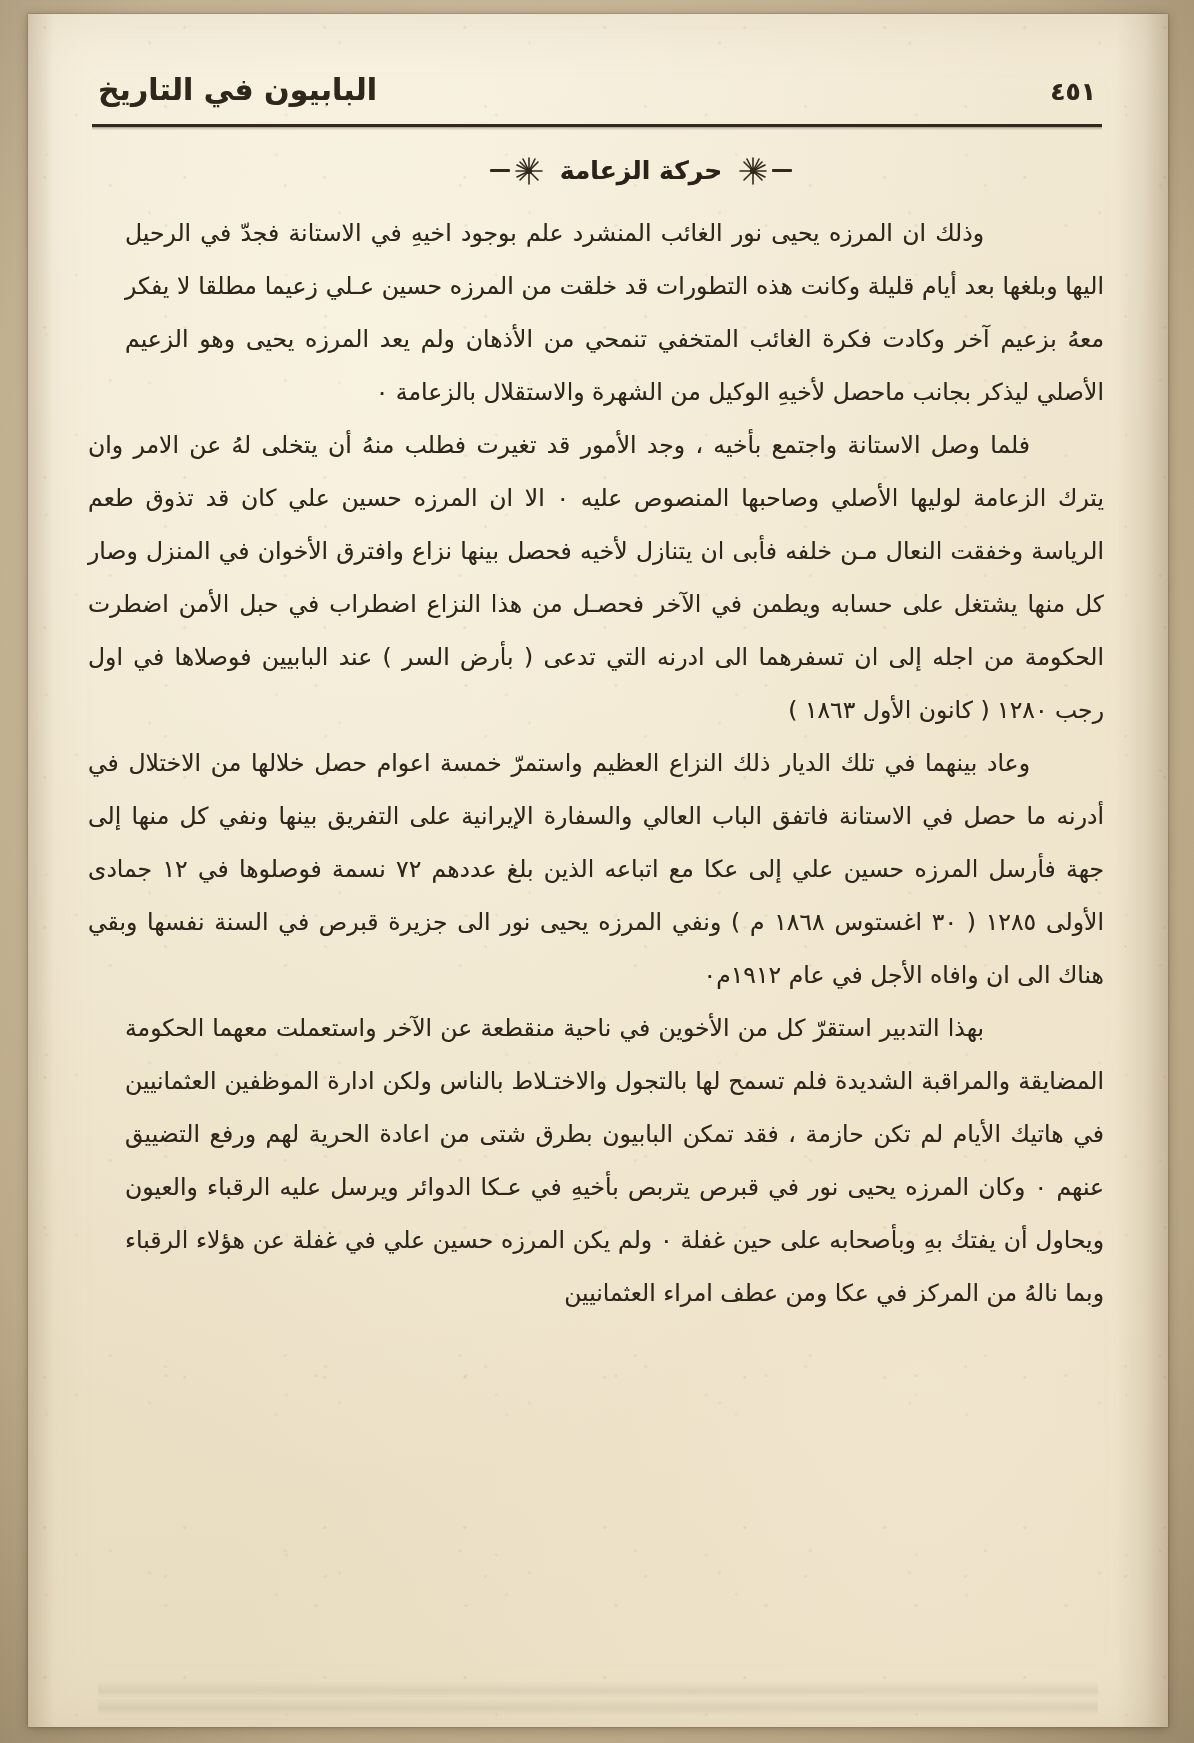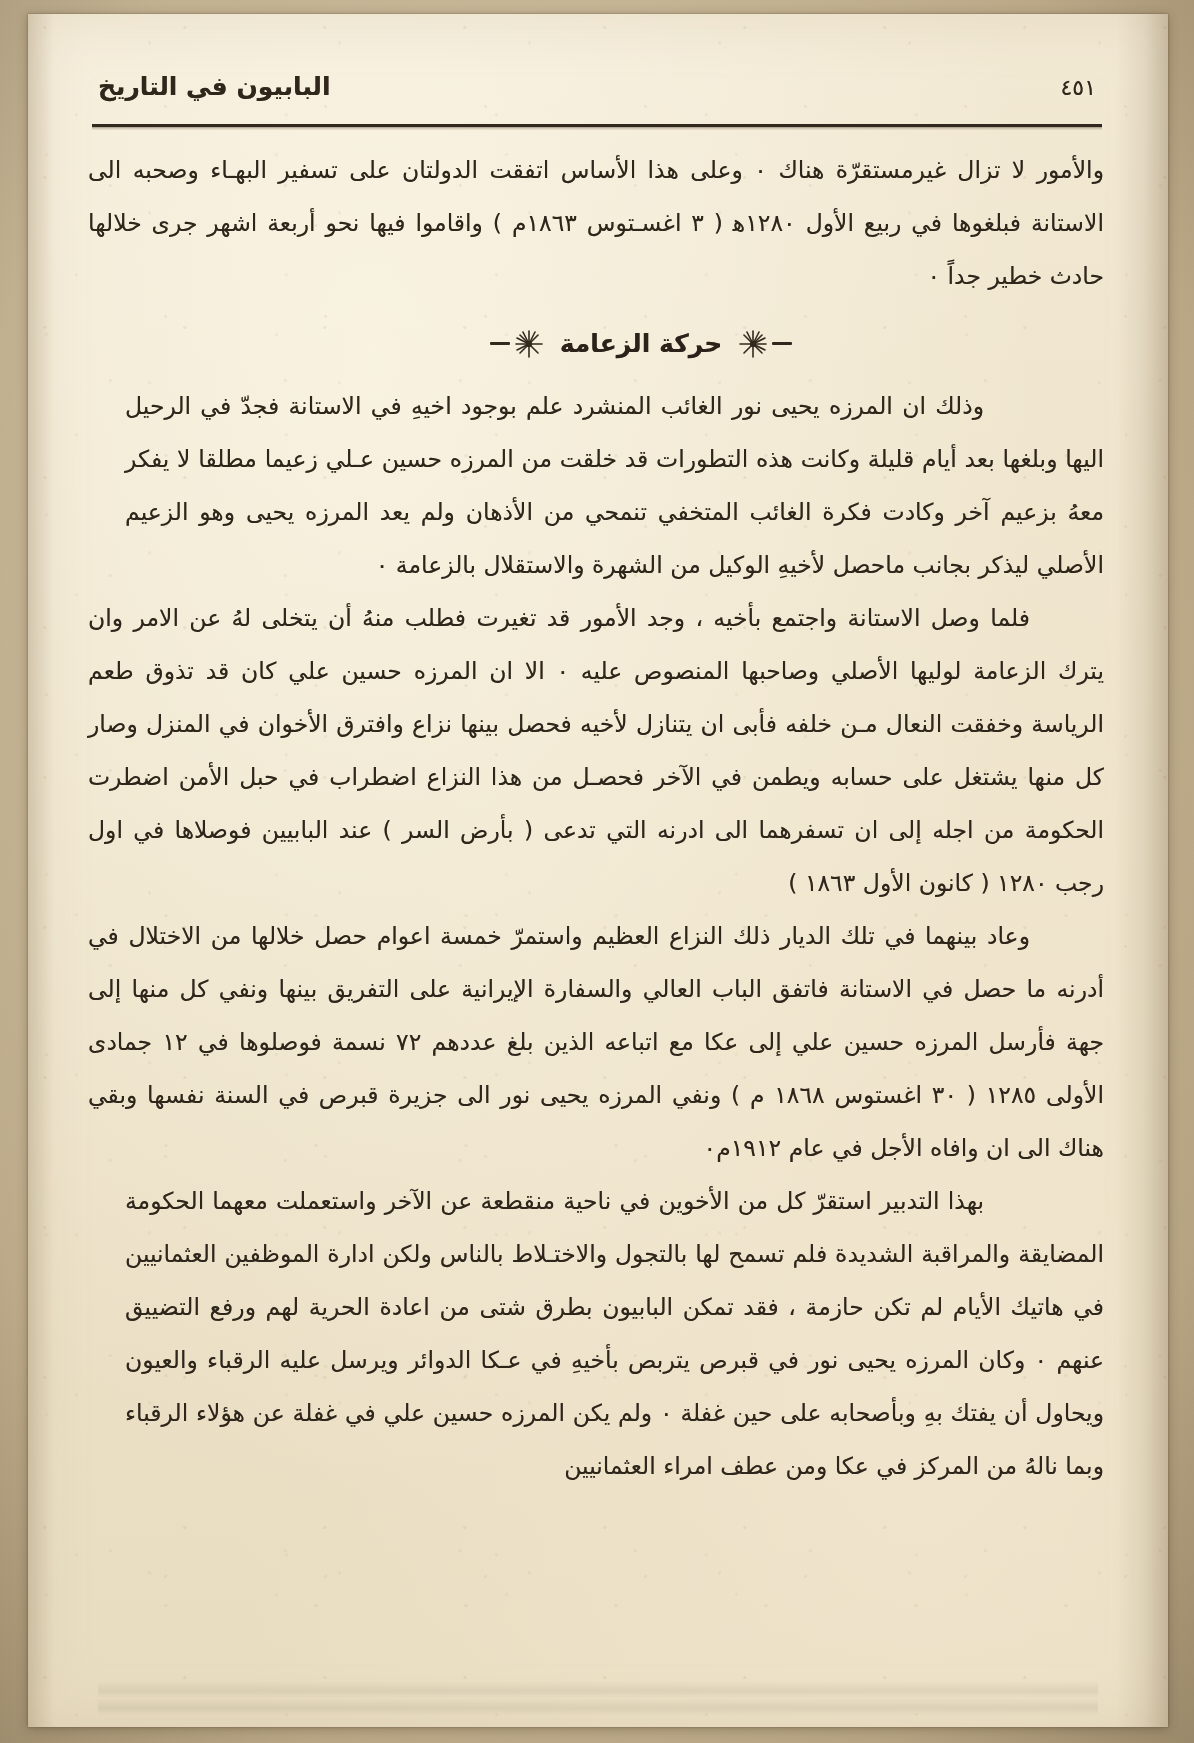--- a/index.html
+++ b/index.html
@@ -94,32 +94,32 @@
     display: flex;
     align-items: baseline;
     justify-content: space-between;
     direction: rtl;
     padding: 0 8px 0 10px;
     height: 42px;
   }
 
   .running-title {
     font-family: "DejaVu Sans", sans-serif;
-    font-size: 25px;
+    font-size: 30px;
     font-weight: 700;
     color: #30261b;
     letter-spacing: 0px;
     margin-right: 128px;
     text-shadow: 0 0 0.6px rgba(45,36,26,0.55);
   }
 
   .folio {
     font-family: "DejaVu Sans", sans-serif;
-    font-size: 22px;
-    font-weight: 400;
+    font-size: 25px;
+    font-weight: 700;
     color: #30261b;
     text-shadow: 0 0 0.6px rgba(45,36,26,0.55);
   }
 
   .rule {
     height: 0;
     margin: 10px 2px 0 4px;
     border-top: 3.5px solid #33281d;
     border-bottom: 1px solid rgba(60,48,34,0.35);
     box-shadow: 0 1.5px 0 rgba(120,100,70,0.25);
@@ -210,21 +210,20 @@
 
       <div class="header-row">
         <span class="folio">٤٥١</span>
         <span class="running-title">البابيون في التاريخ</span>
       </div>
 
       <div class="rule"></div>
 
       <div class="body">
 
-        <p>والأمور لا تزال غيرمستقرّة هناك ٠ وعلى هذا الأساس اتفقت الدولتان على تسفير البهـاء وصحبه الى الاستانة فبلغوها في ربيع الأول ١٢٨٠ﻫ ( ٣ اغسـتوس ١٨٦٣م ) واقاموا فيها نحو أربعة اشهر جرى خلالها حادث خطير جداً ٠</p>
 
         <div class="section-head">
           <span class="orn">
             <span class="dash"></span>
             <svg width="30" height="30" viewBox="0 0 30 30" aria-hidden="true">
               <g stroke="#33281d" stroke-width="1.6" stroke-linecap="round">
                 <line x1="15" y1="15" x2="15" y2="2"></line>
                 <line x1="15" y1="15" x2="24" y2="6"></line>
                 <line x1="15" y1="15" x2="28" y2="15"></line>
                 <line x1="15" y1="15" x2="24" y2="24"></line>

